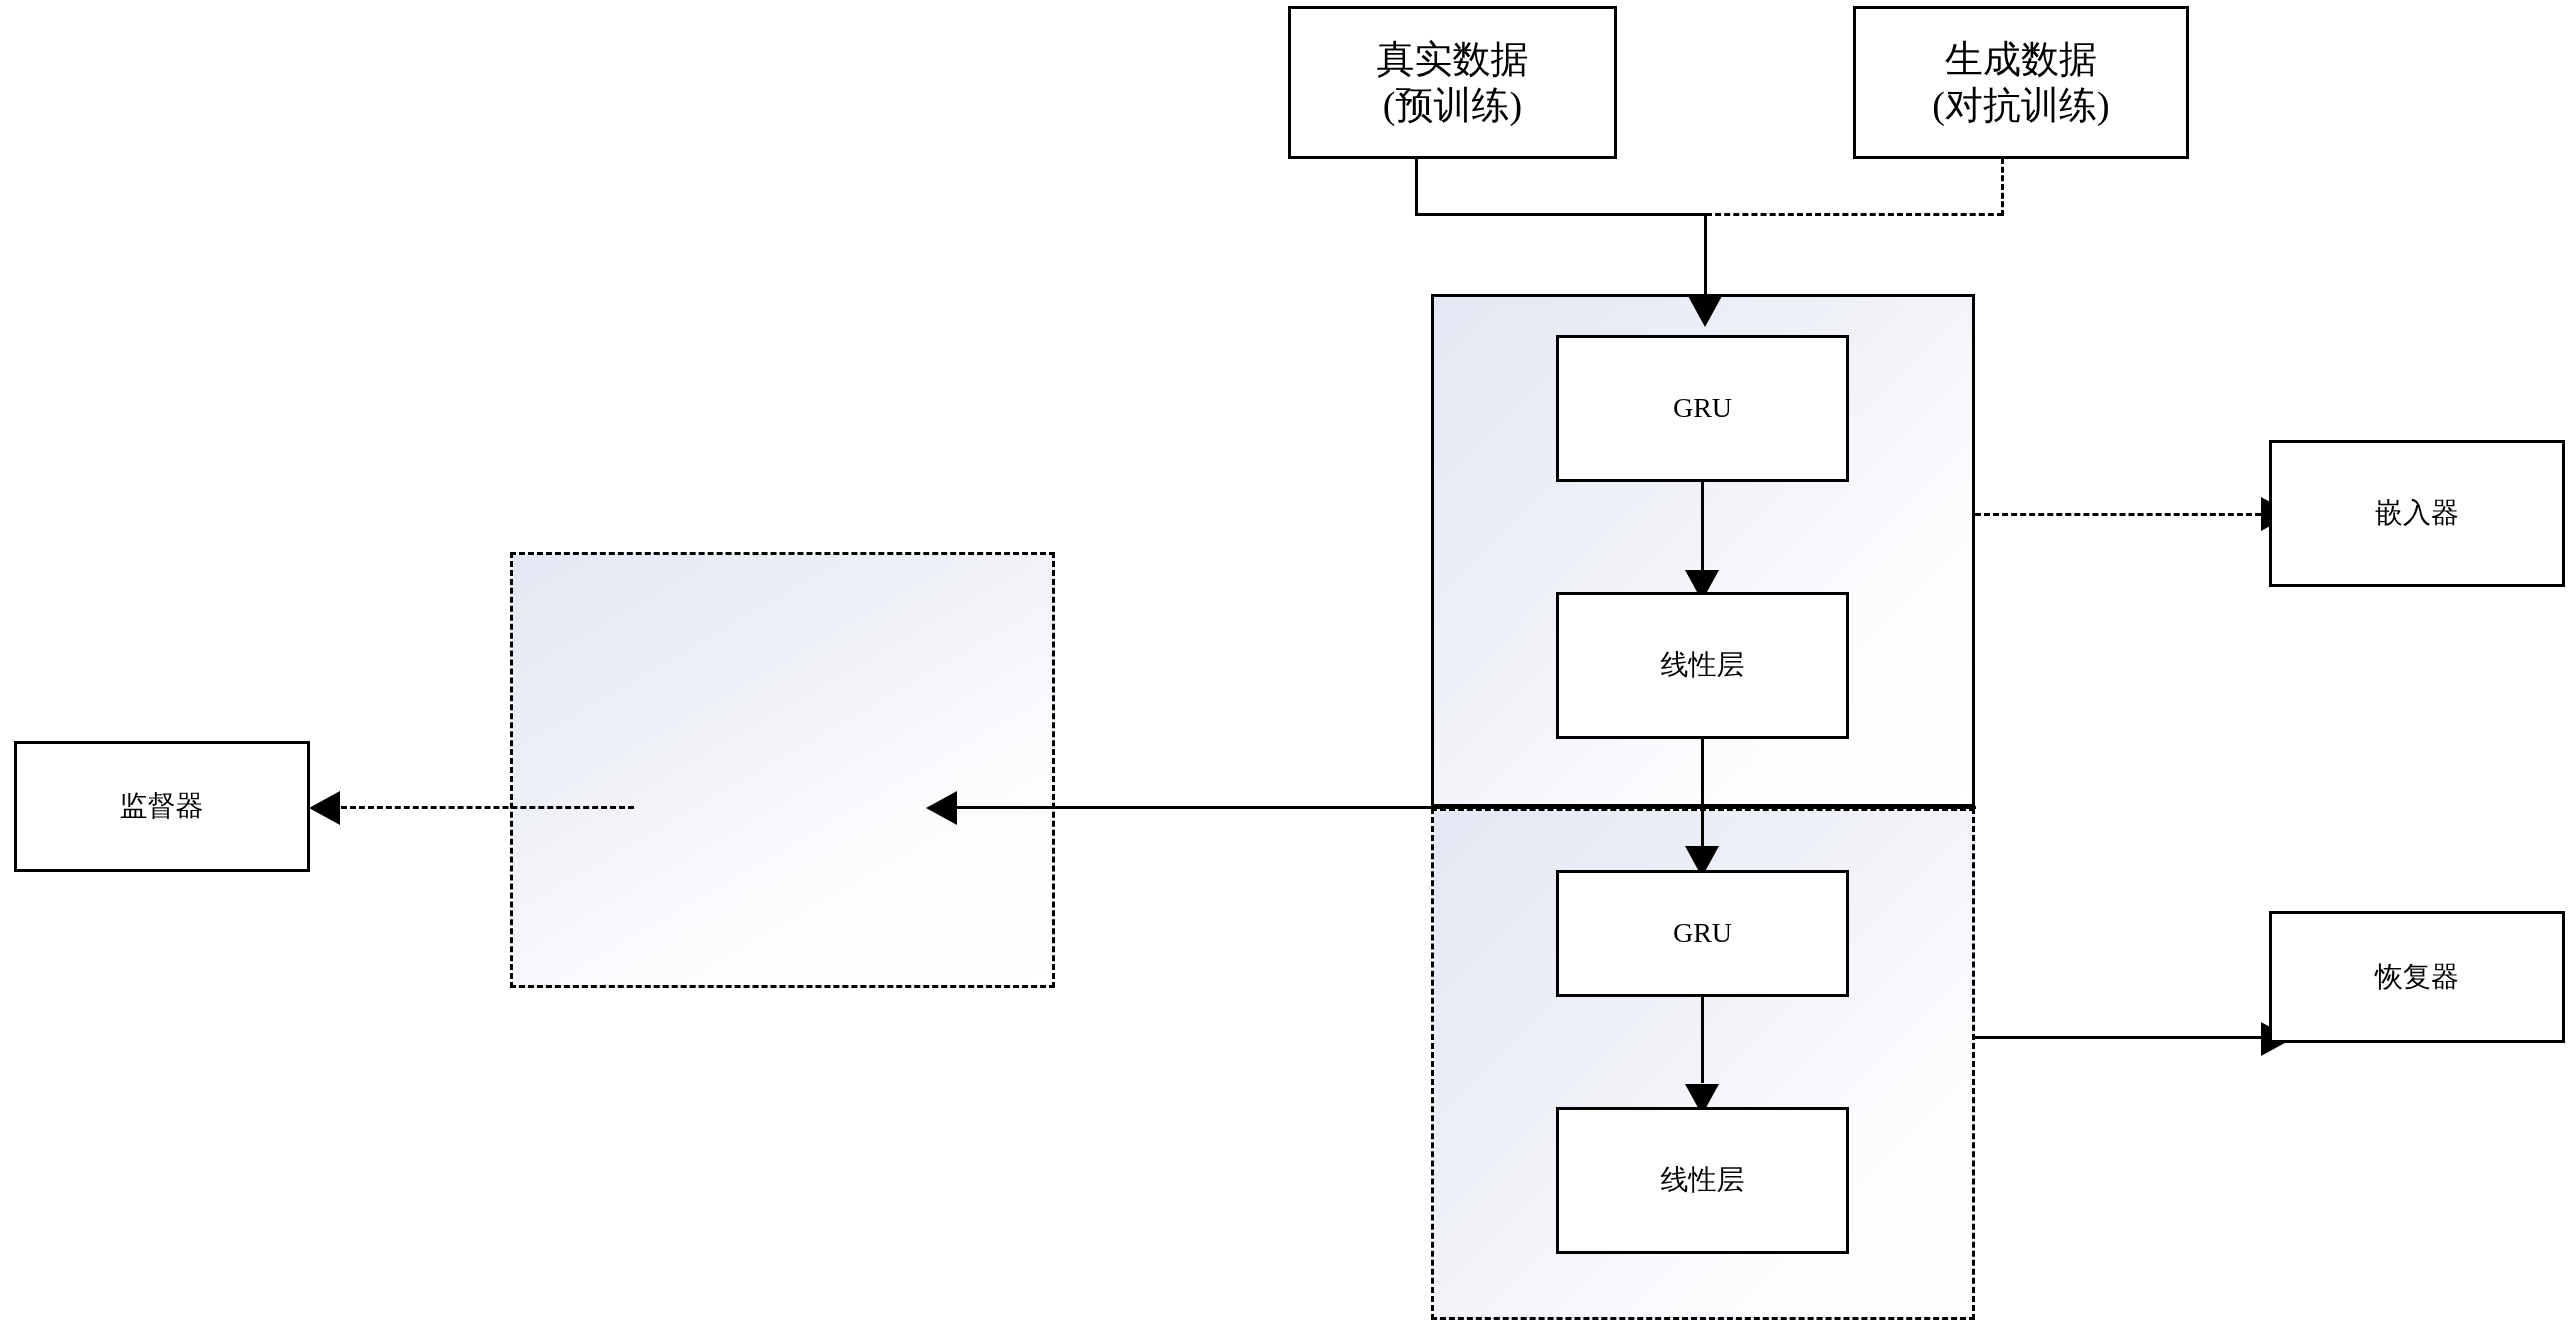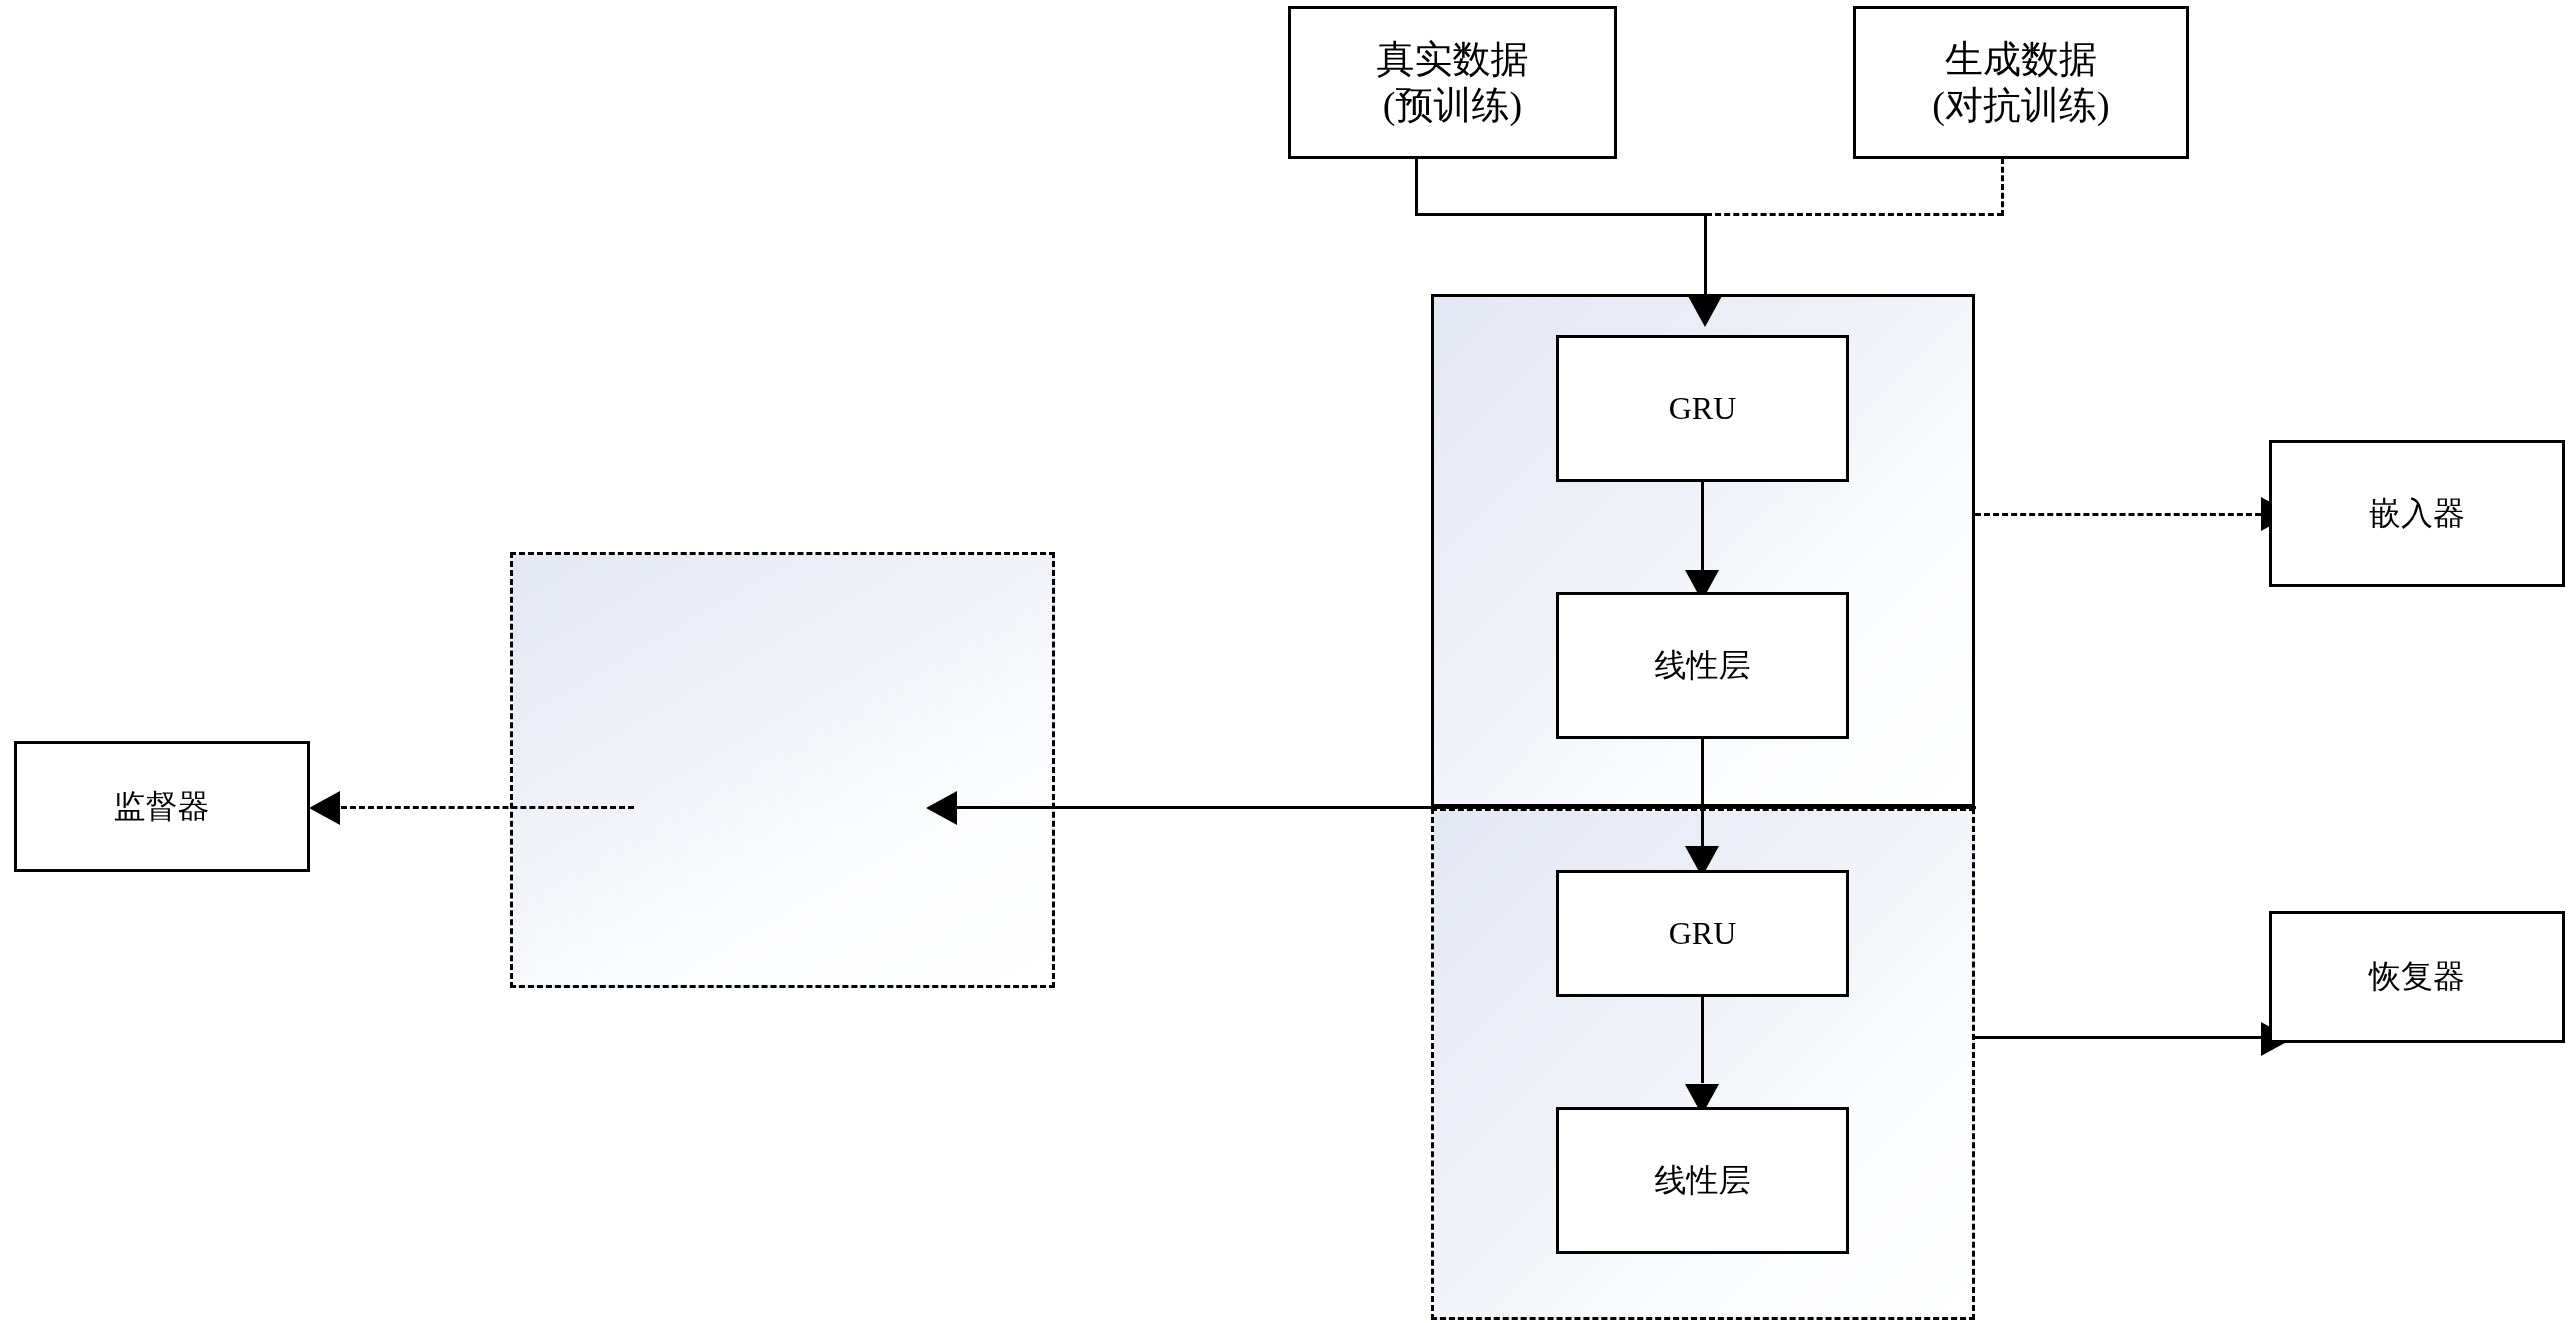--- a/index.html
+++ b/index.html
@@ -25,21 +25,21 @@
     justify-content: center;
     text-align: center;
     color: #000000;
     z-index: 5;
   }
   .node .lbl {
     line-height: 1.22;
     white-space: pre-line;
   }
   .big-label { font-size: 38px; }
-  .mid-label { font-size: 32px; }
+  .mid-label { font-size: 28px; }
 
   
   .group {
     position: absolute;
     box-sizing: border-box;
     z-index: 1;
   }
   .group-solid {
     border: 3.4px solid #000000;
     background: linear-gradient(135deg, #e4e8f4 0%, #eef0f7 38%, #fbfcfe 70%, #ffffff 100%);

